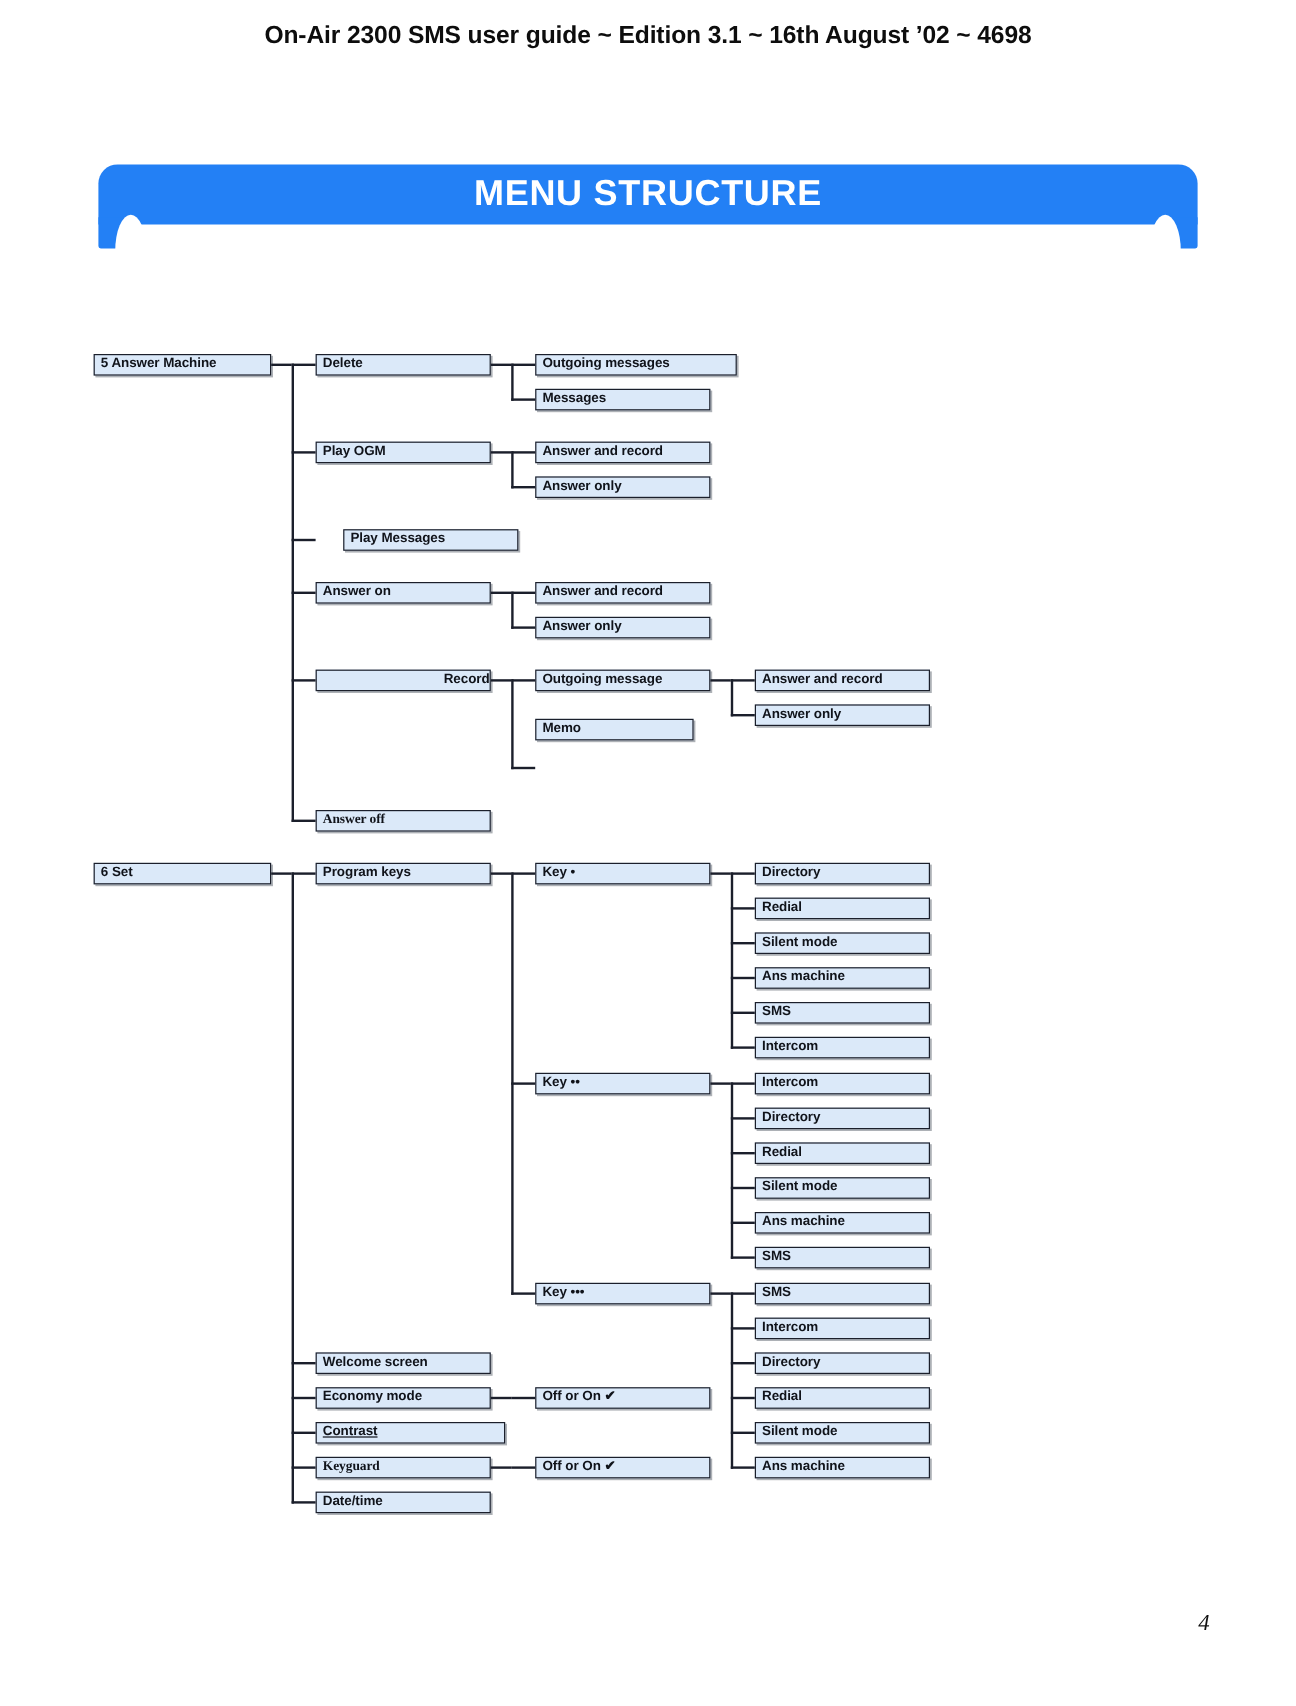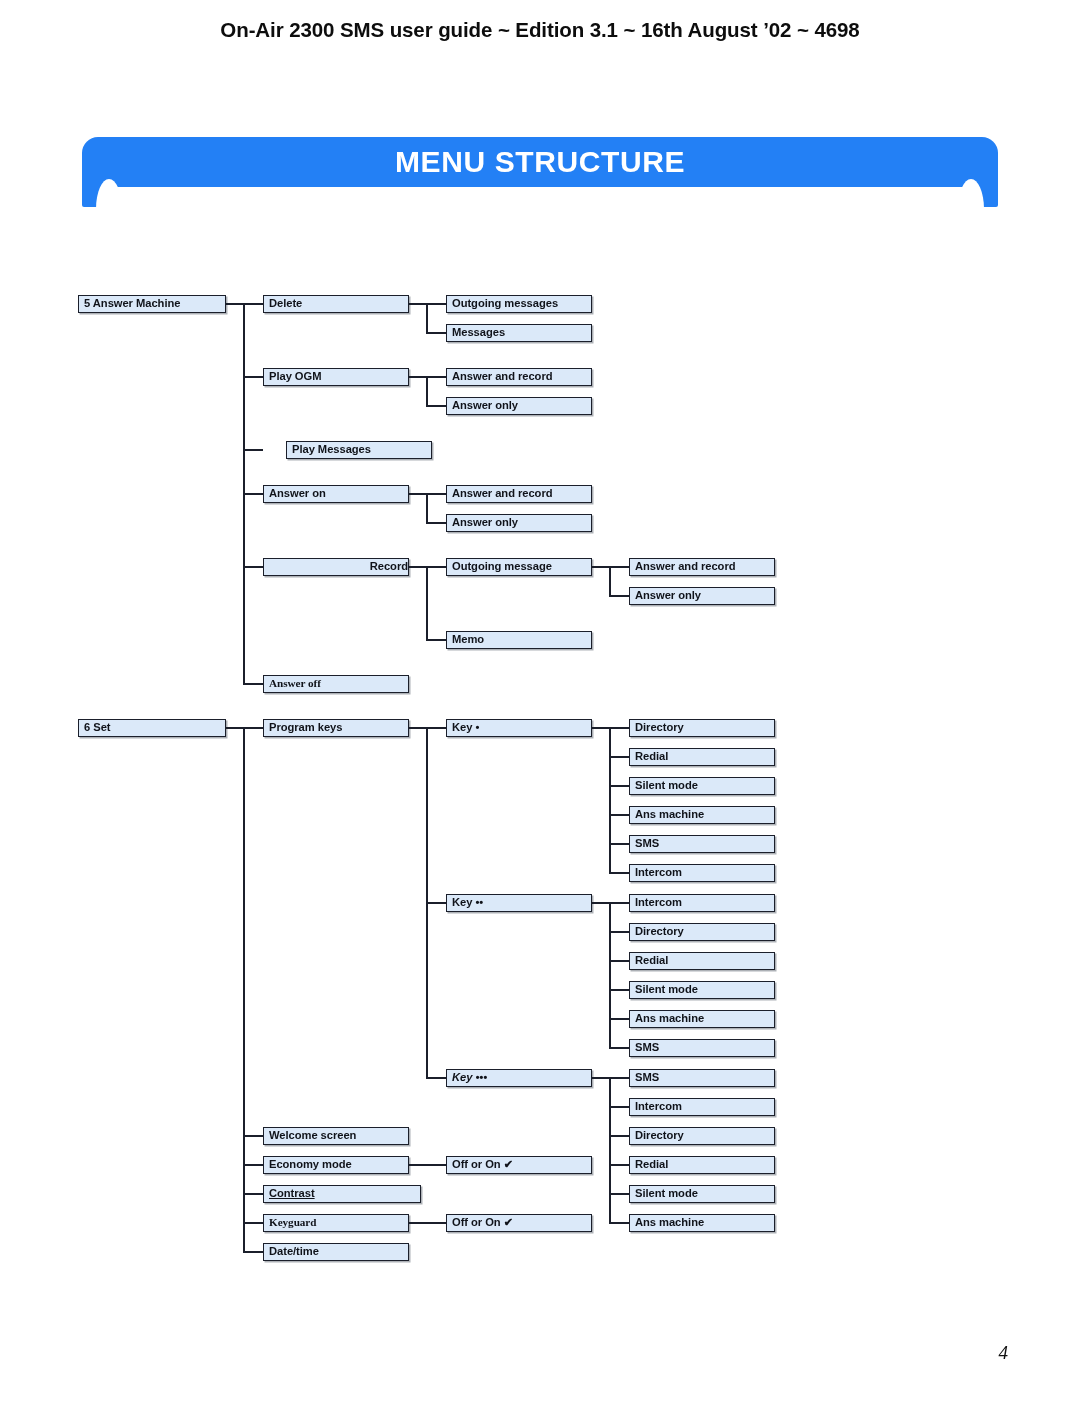--- a/index.html
+++ b/index.html
@@ -127,52 +127,52 @@
   <div class="banner-tail-l"></div>
   <div class="banner-tail-r"></div>
   <div class="banner-notch-l"></div>
   <div class="banner-notch-r"></div>
   <div class="banner-title">MENU STRUCTURE</div>
 </div>
 
 <div id="diagram">
     <div class="node" style="left: 78px; top: 295px; width: 148px;">5 Answer Machine</div>
     <div class="node" style="left: 263px; top: 295px; width: 146px;">Delete</div>
-    <div class="node" style="left: 446px; top: 295px; width: 146px;">Outgoing messages</div>
+    <div class="node" style="left: 446px; top: 295px; width: 168px;">Outgoing messages</div>
     <div class="node" style="left: 446px; top: 324px; width: 146px;">Messages</div>
     <div class="node" style="left: 263px; top: 368px; width: 146px;">Play OGM</div>
     <div class="node" style="left: 446px; top: 368px; width: 146px;">Answer and record</div>
     <div class="node" style="left: 446px; top: 397px; width: 146px;">Answer only</div>
     <div class="node" style="left: 263px; top: 441px; width: 146px; margin-left: 23px;">Play Messages</div>
     <div class="node" style="left: 263px; top: 485px; width: 146px;">Answer on</div>
     <div class="node" style="left: 446px; top: 485px; width: 146px;">Answer and record</div>
     <div class="node" style="left: 446px; top: 514px; width: 146px;">Answer only</div>
     <div class="node" style="left: 263px; top: 558px; width: 146px; text-align: right;">Record</div>
     <div class="node" style="left: 446px; top: 558px; width: 146px;">Outgoing message</div>
     <div class="node" style="left: 629px; top: 558px; width: 146px;">Answer and record</div>
     <div class="node" style="left: 629px; top: 587px; width: 146px;">Answer only</div>
-    <div class="node" style="left: 446px; top: 631px; width: 146px;">Memo</div>
+    <div class="node" style="left: 446px; top: 599px; width: 132px;">Memo</div>
     <div class="node" style="left: 263px; top: 675px; width: 146px; font-family: Liberation Serif, serif;">Answer off</div>
     <div class="node" style="left: 78px; top: 719px; width: 148px;">6 Set</div>
     <div class="node" style="left: 263px; top: 719px; width: 146px;">Program keys</div>
     <div class="node" style="left: 446px; top: 719px; width: 146px;">Key •</div>
     <div class="node" style="left: 629px; top: 719px; width: 146px;">Directory</div>
     <div class="node" style="left: 629px; top: 748px; width: 146px;">Redial</div>
     <div class="node" style="left: 629px; top: 777px; width: 146px;">Silent mode</div>
     <div class="node" style="left: 629px; top: 806px; width: 146px;">Ans machine</div>
     <div class="node" style="left: 629px; top: 835px; width: 146px;">SMS</div>
     <div class="node" style="left: 629px; top: 864px; width: 146px;">Intercom</div>
     <div class="node" style="left: 446px; top: 894px; width: 146px;">Key ••</div>
     <div class="node" style="left: 629px; top: 894px; width: 146px;">Intercom</div>
     <div class="node" style="left: 629px; top: 923px; width: 146px;">Directory</div>
     <div class="node" style="left: 629px; top: 952px; width: 146px;">Redial</div>
     <div class="node" style="left: 629px; top: 981px; width: 146px;">Silent mode</div>
     <div class="node" style="left: 629px; top: 1010px; width: 146px;">Ans machine</div>
     <div class="node" style="left: 629px; top: 1039px; width: 146px;">SMS</div>
-    <div class="node" style="left: 446px; top: 1069px; width: 146px; font-style: italic;">Key •••</div>
+    <div class="node" style="left: 446px; top: 1069px; width: 146px;">Key •••</div>
     <div class="node" style="left: 629px; top: 1069px; width: 146px;">SMS</div>
     <div class="node" style="left: 629px; top: 1098px; width: 146px;">Intercom</div>
     <div class="node" style="left: 629px; top: 1127px; width: 146px;">Directory</div>
     <div class="node" style="left: 629px; top: 1156px; width: 146px;">Redial</div>
     <div class="node" style="left: 629px; top: 1185px; width: 146px;">Silent mode</div>
     <div class="node" style="left: 629px; top: 1214px; width: 146px;">Ans machine</div>
     <div class="node" style="left: 263px; top: 1127px; width: 146px;">Welcome screen</div>
     <div class="node" style="left: 263px; top: 1156px; width: 146px;">Economy mode</div>
     <div class="node" style="left: 446px; top: 1156px; width: 146px;">Off or On ✔</div>
     <div class="node" style="left: 263px; top: 1185px; width: 158px; text-decoration: underline;">Contrast</div>

